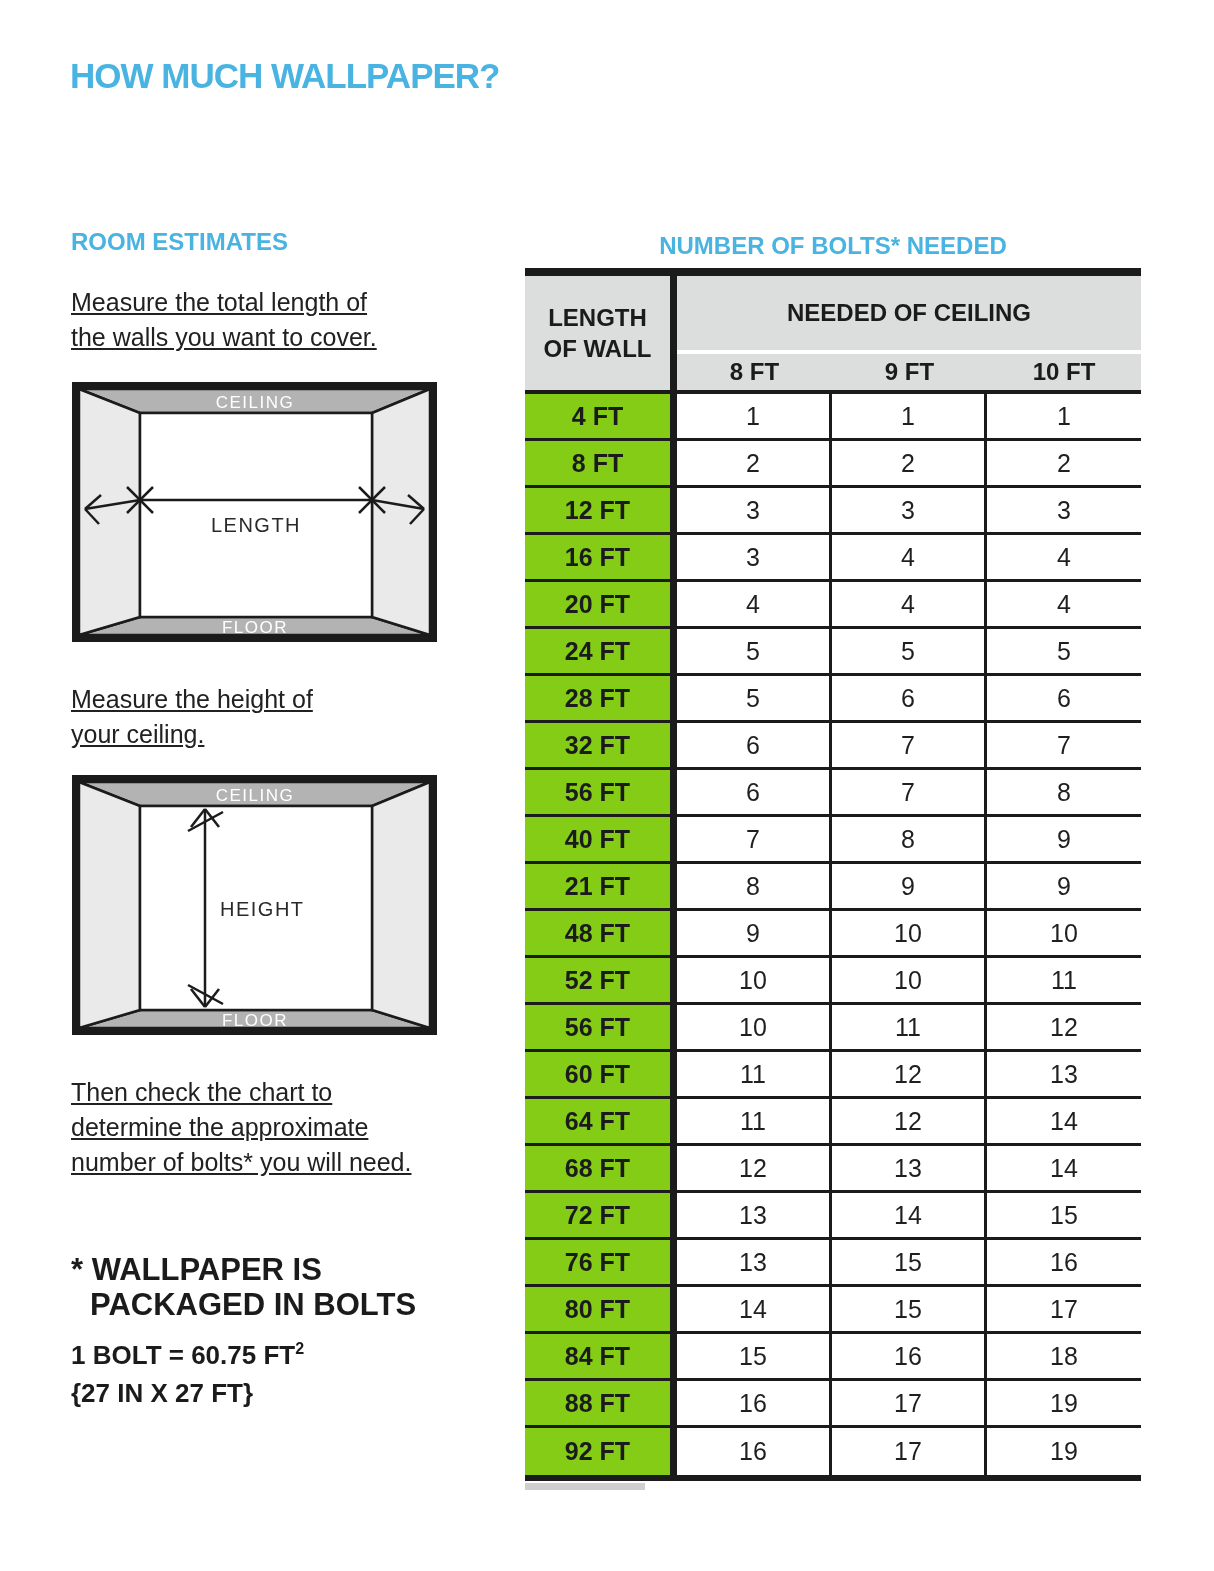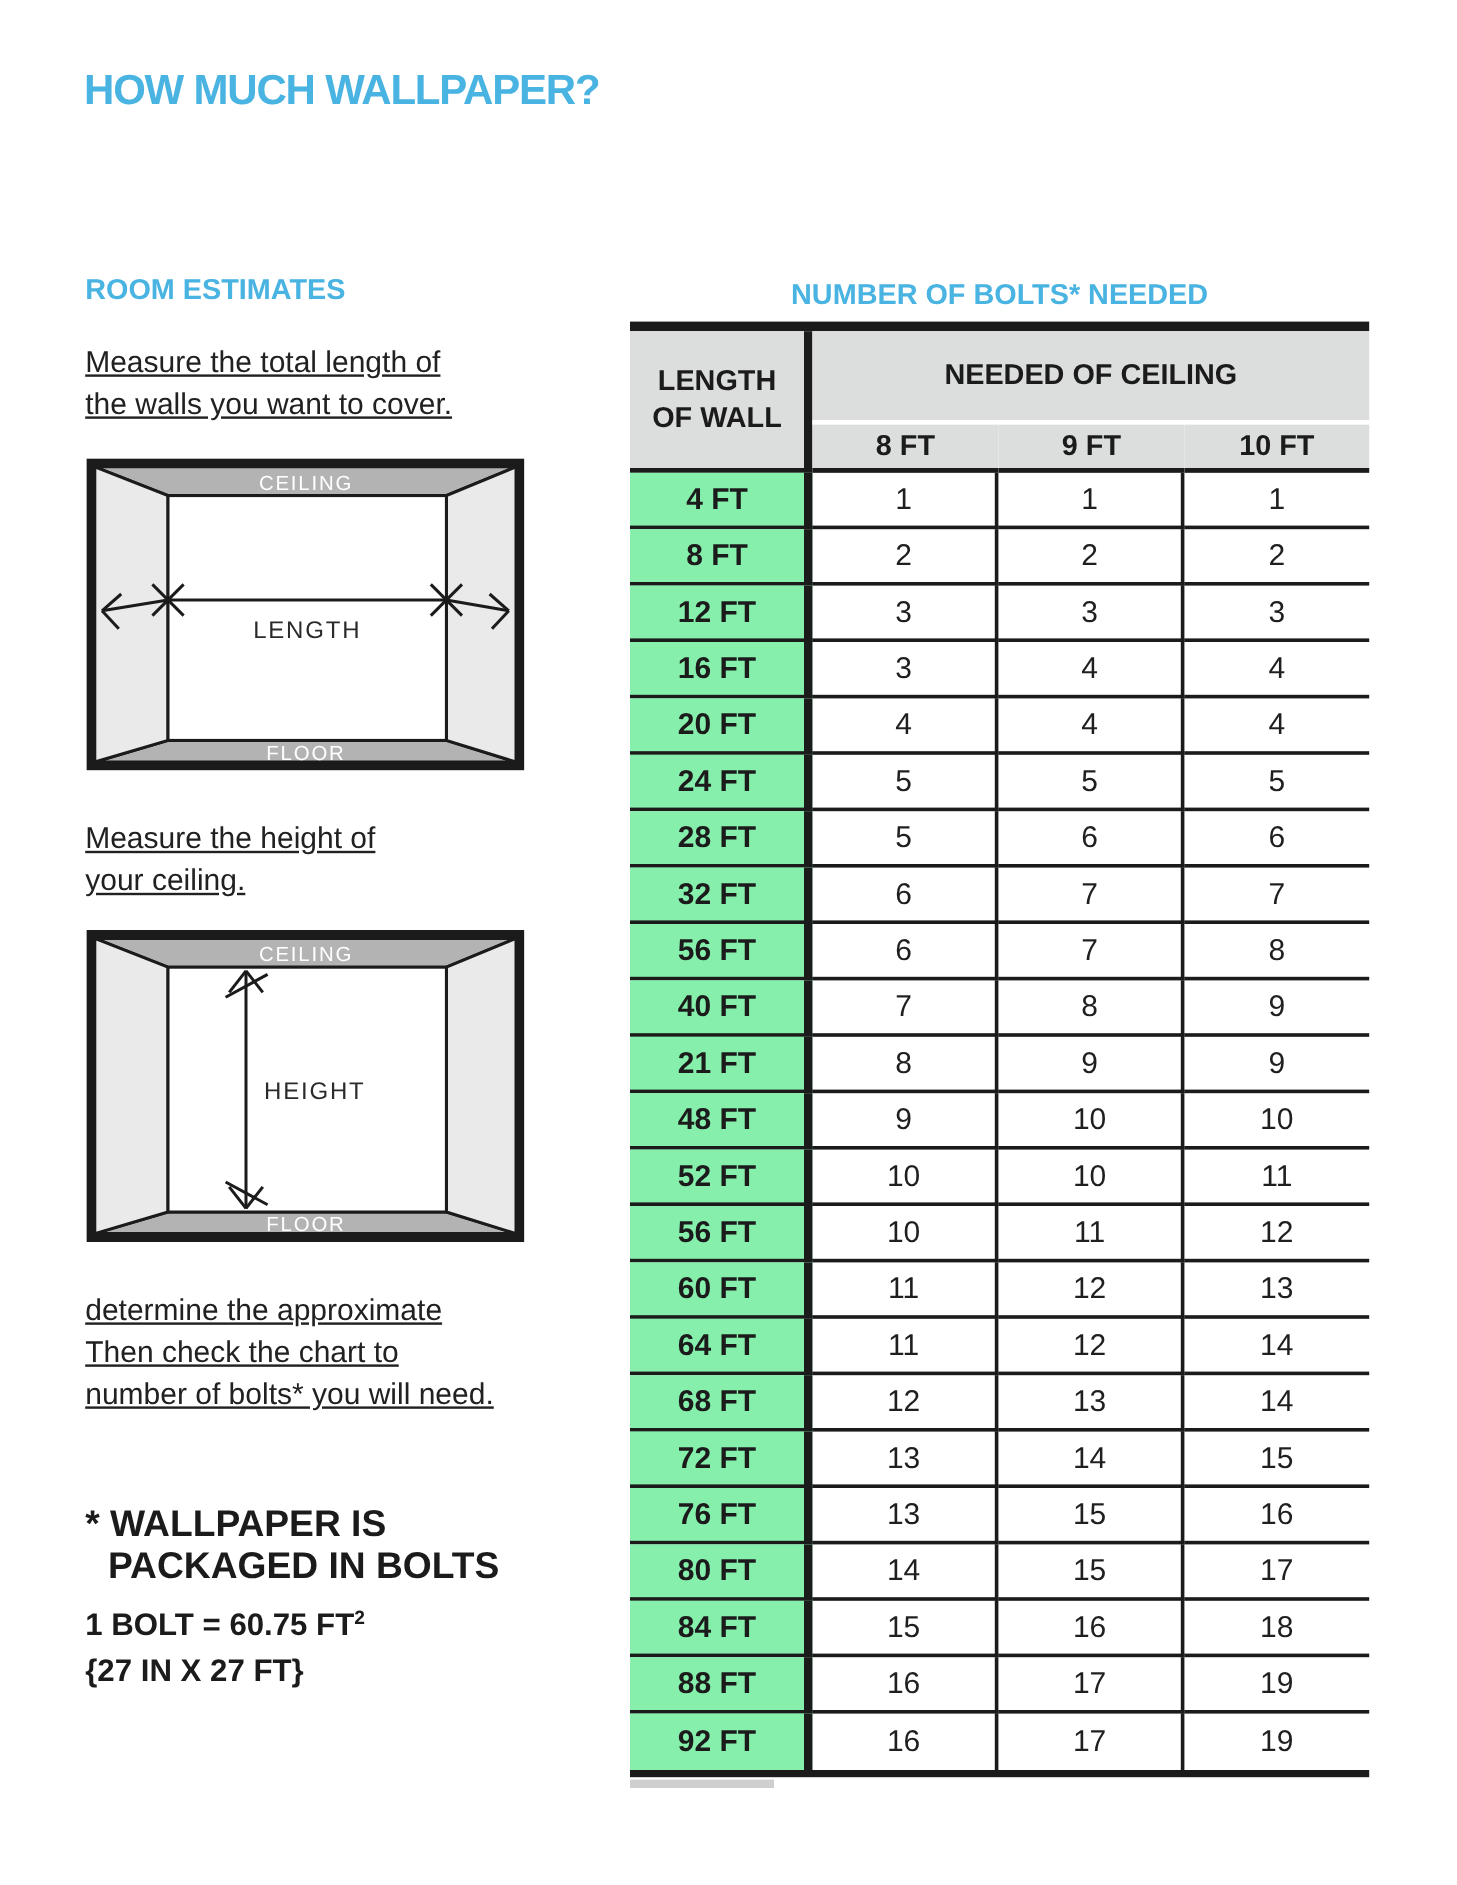--- a/index.html
+++ b/index.html
@@ -104,21 +104,21 @@
     font-size: 24px; font-weight: bold;
     color: #1b1b1b;
   }
   .cell {
     display: flex; align-items: center; justify-content: center;
     font-size: 25px;
     border-bottom: 3px solid #1b1b1b;
     color: #1f1f1f;
   }
   .cell.col1 {
-    background: #86efac;
+    background: #84cc16;
     border-right: 7px solid #1b1b1b;
     font-weight: bold;
     color: #1b1b1b;
   }
   .cell.vline { border-right: 3px solid #1b1b1b; }
   .bolt-table > .cell:nth-last-child(-n+4) { border-bottom: none; }
 
   .table-shadow {
     left: 525px; top: 1483px; width: 120px; height: 7px;
     background: #cfcfcf;
@@ -185,22 +185,22 @@
     <line x1="133" y1="34" x2="147" y2="52"></line>
     <line x1="116" y1="56" x2="151" y2="37"></line>
     <line x1="133" y1="232" x2="119" y2="214"></line>
     <line x1="133" y1="232" x2="147" y2="214"></line>
     <line x1="116" y1="210" x2="151" y2="229"></line>
   </g>
   <text x="148" y="141" text-anchor="start" font-size="20" letter-spacing="1.5" fill="#2a2a2a">HEIGHT</text>
 </svg>
 
 <div class="abs para p3">
+  <div>Then check the chart to</div>
   <div>determine the approximate</div>
-  <div>Then check the chart to</div>
   <div>number of bolts* you will need.</div>
 </div>
 
 <div class="abs footnote">
   <div>* WALLPAPER IS</div>
   <div class="indent">PACKAGED IN BOLTS</div>
 </div>
 
 <div class="abs bolt-spec">
   <div><span>1 BOLT = 60.75 FT</span><sup>2</sup></div>

